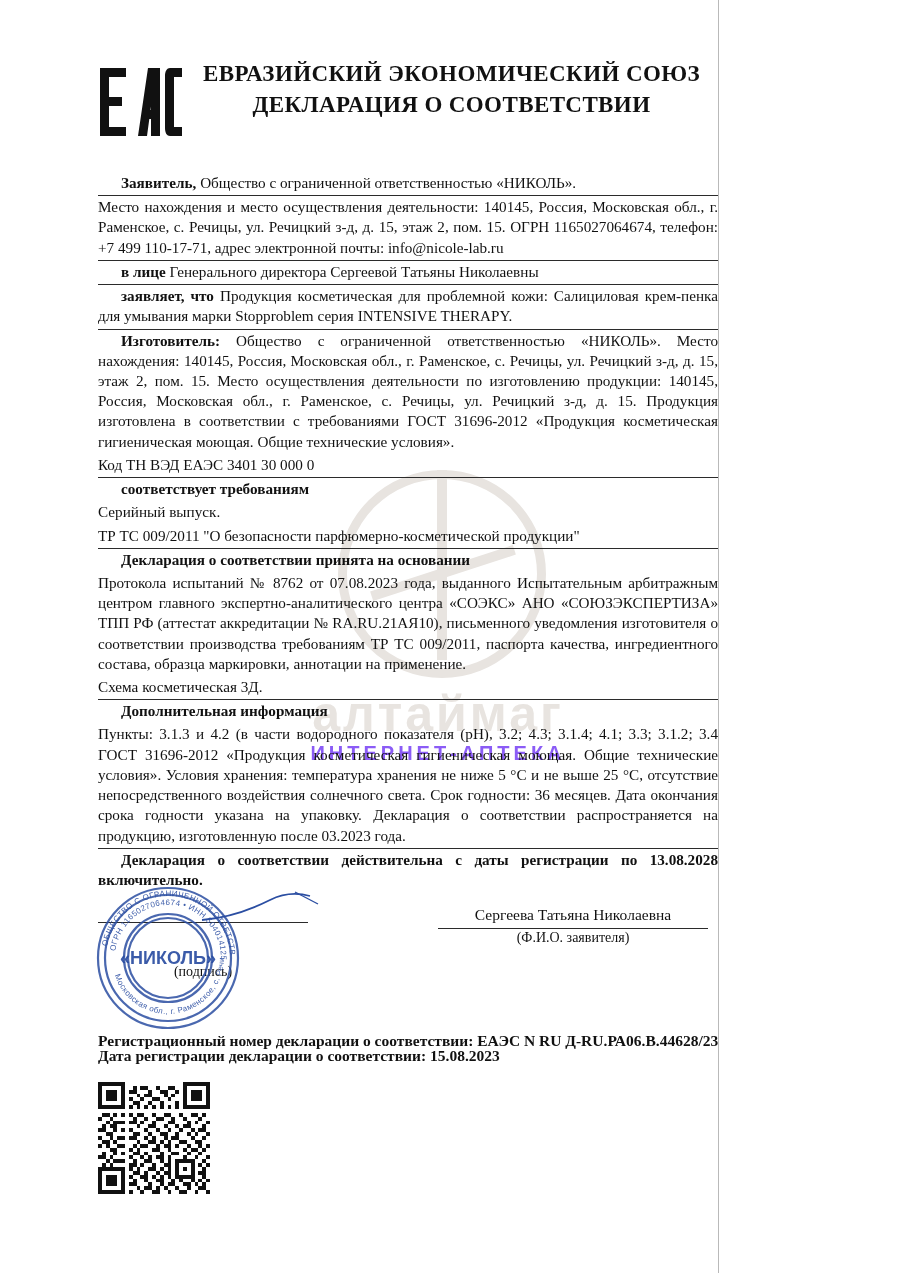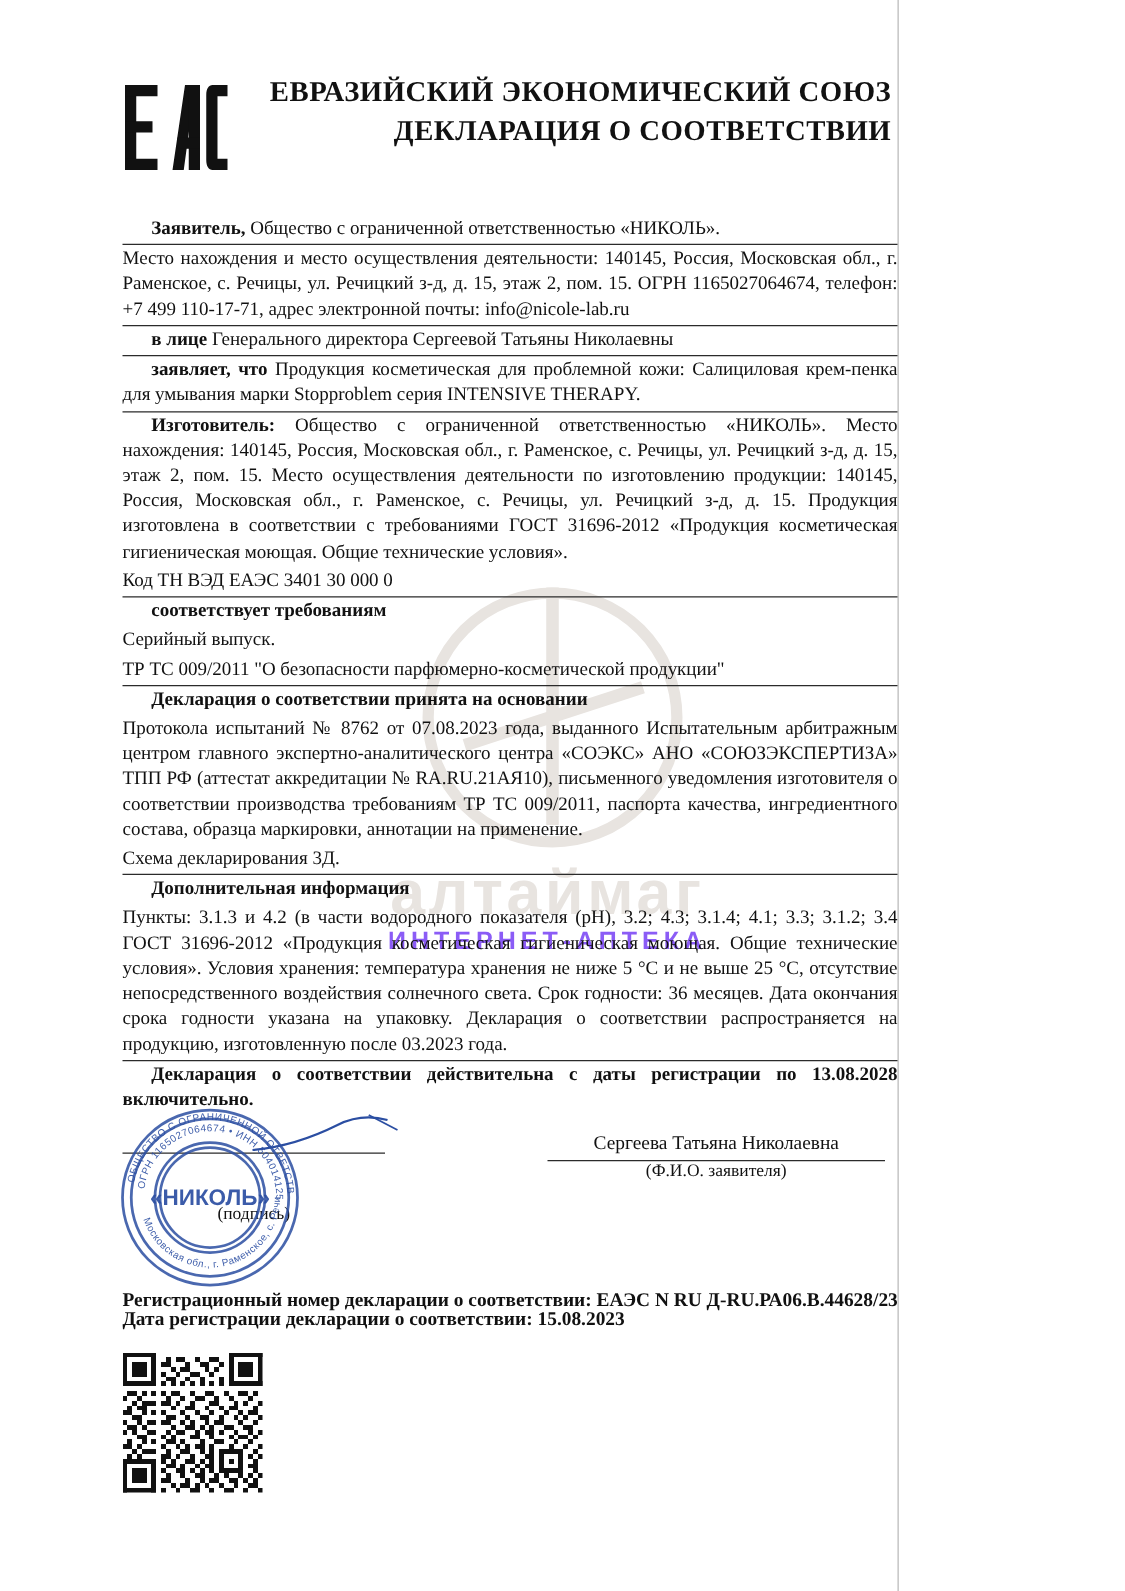--- a/index.html
+++ b/index.html
@@ -105,21 +105,21 @@
     display: flex;
     align-items: flex-start;
   }
   .eac-mark {
     width: 86px;
     flex: 0 0 86px;
     padding-top: 6px;
   }
   .header-titles {
     flex: 1;
-    text-align: right;
+    text-align: center;
     padding-left: 6px;
   }
   .title1 {
     font-size: 23px;
     font-weight: bold;
     letter-spacing: 0.4px;
     line-height: 1.25;
   }
   .title2 {
     font-size: 23px;
@@ -325,21 +325,21 @@
 
       <div class="row rule">
         <span class="b">Декларация о соответствии принята на основании</span>
       </div>
 
       <div class="row">
         <span>Протокола испытаний № 8762 от 07.08.2023 года, выданного Испытательным арбитражным центром главного экспертно-аналитического центра «СОЭКС» АНО «СОЮЗЭКСПЕРТИЗА» ТПП РФ (аттестат аккредитации № RA.RU.21АЯ10), письменного уведомления изготовителя о соответствии производства требованиям ТР ТС 009/2011, паспорта качества, ингредиентного состава, образца маркировки, аннотации на применение.</span>
       </div>
 
       <div class="row">
-        <span>Схема декларирования 3Д.</span>
+        <span>Схема косметическая 3Д.</span>
       </div>
 
       <div class="row rule">
         <span class="b">Дополнительная информация</span>
       </div>
 
       <div class="row">
         <span>Пункты: 3.1.3 и 4.2 (в части водородного показателя (рН), 3.2; 4.3; 3.1.4; 4.1; 3.3; 3.1.2; 3.4 ГОСТ 31696-2012 «Продукция косметическая гигиеническая моющая. Общие технические условия». Условия хранения: температура хранения не ниже 5 °С и не выше 25 °С, отсутствие непосредственного воздействия солнечного света. Срок годности: 36 месяцев. Дата окончания срока годности указана на упаковку. Декларация о соответствии распространяется на продукцию, изготовленную после 03.2023 года.</span>
       </div>
 

